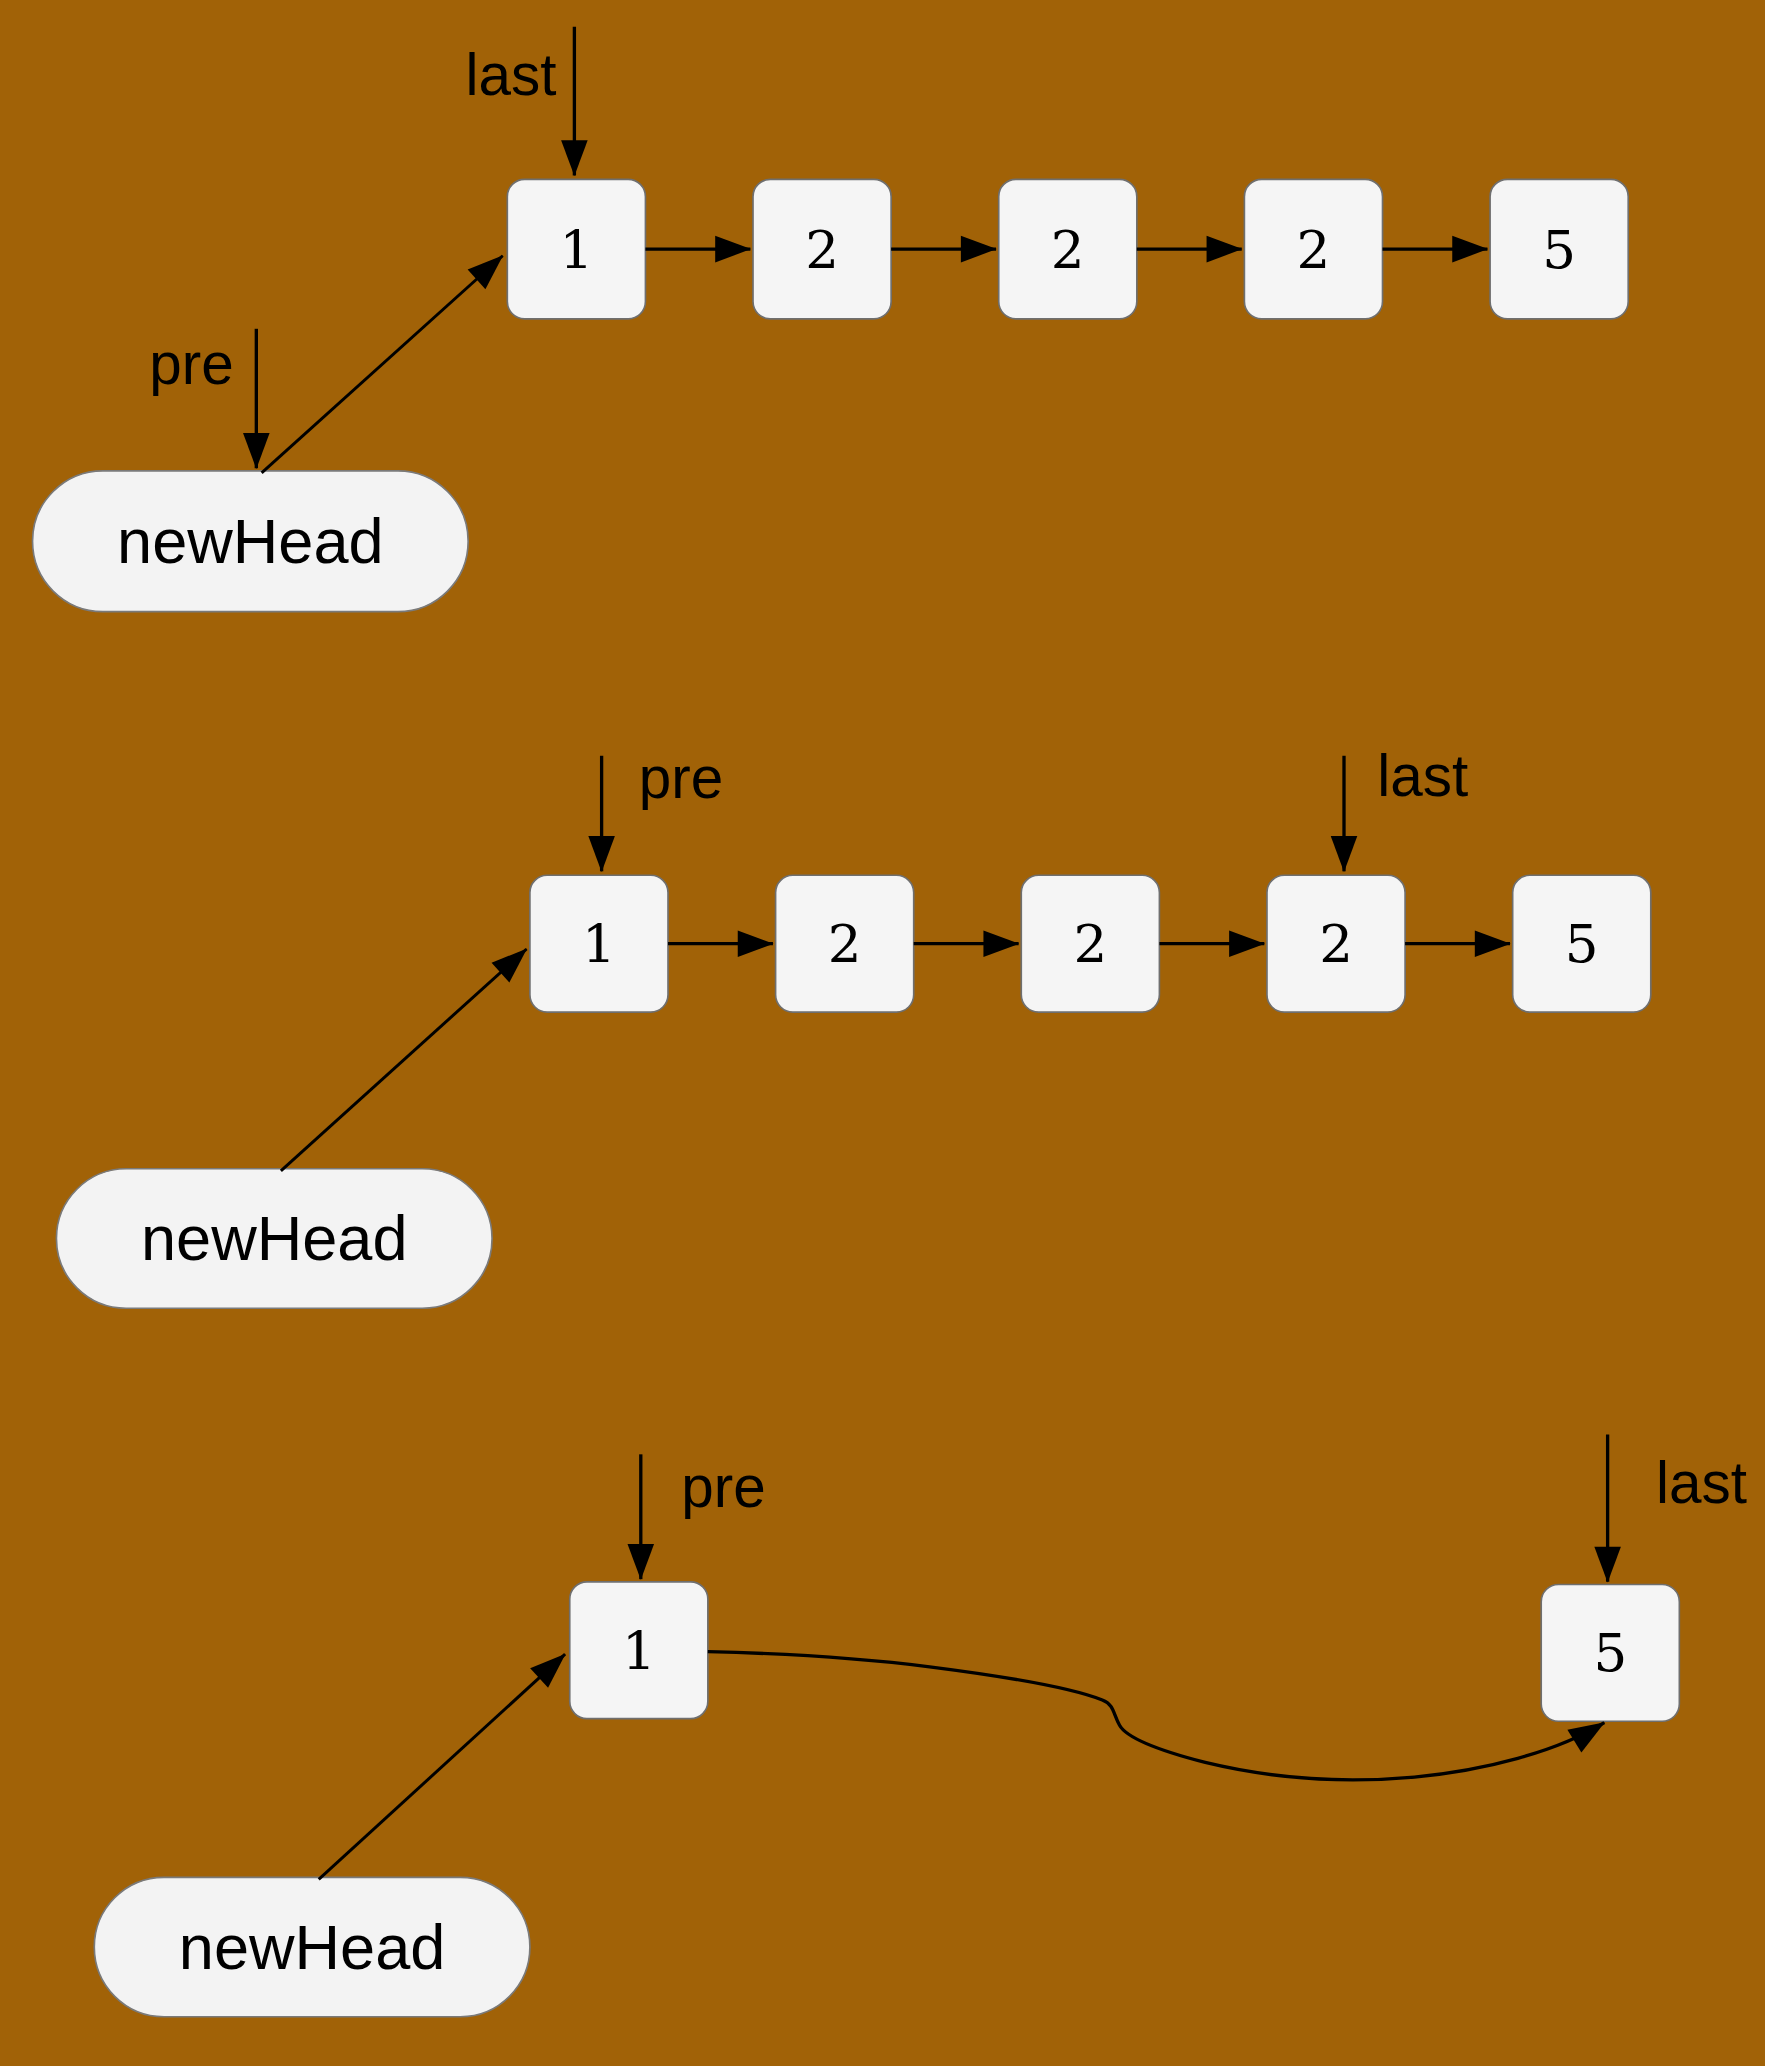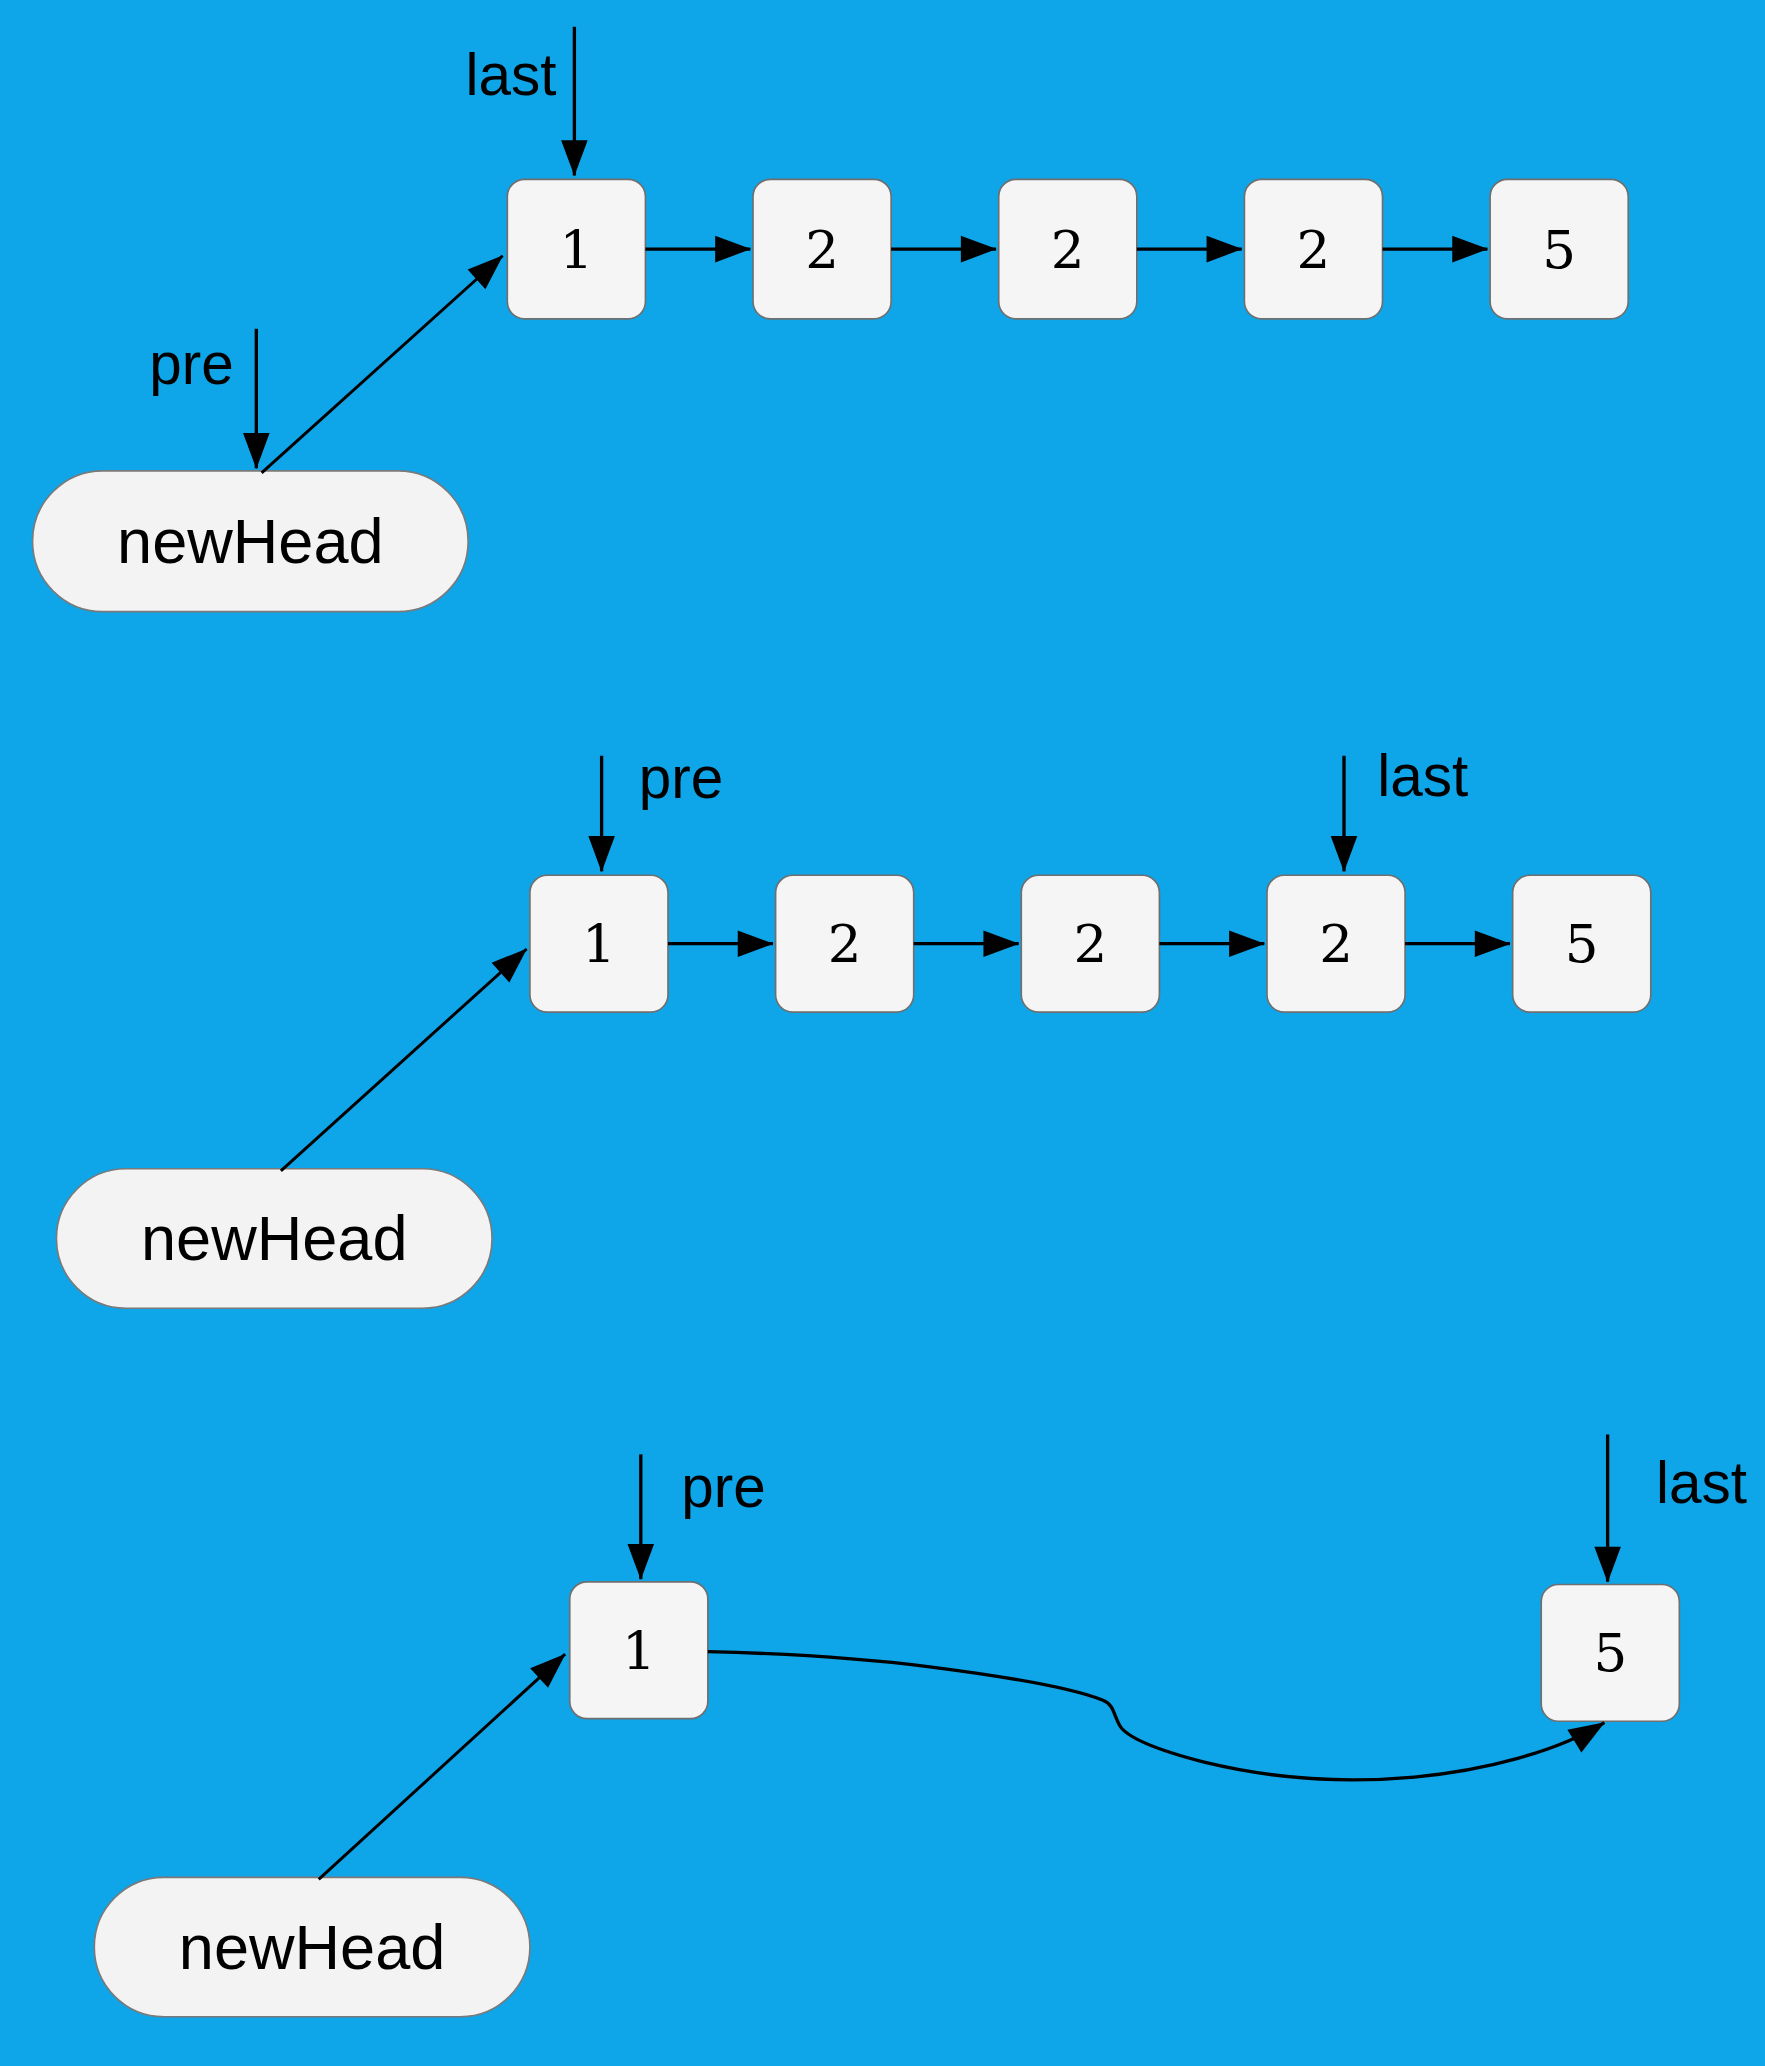--- a/index.html
+++ b/index.html
@@ -1,16 +1,16 @@
 <!DOCTYPE html>
 <html style="font-size:10.6px"><head>
 <meta charset="utf-8">
 <style>
   html,body{margin:0;padding:0;background:#ffffff;}
-  .stage{position:relative;width:1765px;height:2066px;background:#0ea5e9;overflow:hidden;}
+  .stage{position:relative;width:1765px;height:2066px;background:#a16207;overflow:hidden;}
   svg{position:absolute;left:0;top:0;}
   .node{fill:#f5f5f5;stroke:#6f6f6f;stroke-width:2.5px;}
   .pill{fill:#f3f3f3;stroke:#7a7a7a;stroke-width:2.5px;}
   .arrow{stroke:#000000;stroke-width:5px;fill:none;}
   .diag{stroke:#000000;stroke-width:4.5px;fill:none;}
   .curve{stroke:#000000;stroke-width:5px;fill:none;}
   .lbl{font-family:"Liberation Sans",sans-serif;font-size:88px;fill:#000000;}
   .lbl.end{text-anchor:end;}
   .digit{font-family:"DejaVu Serif",serif;font-size:80px;fill:#000000;text-anchor:middle;}
   .nh{font-family:"Liberation Sans",sans-serif;font-size:95px;fill:#000000;text-anchor:middle;}

